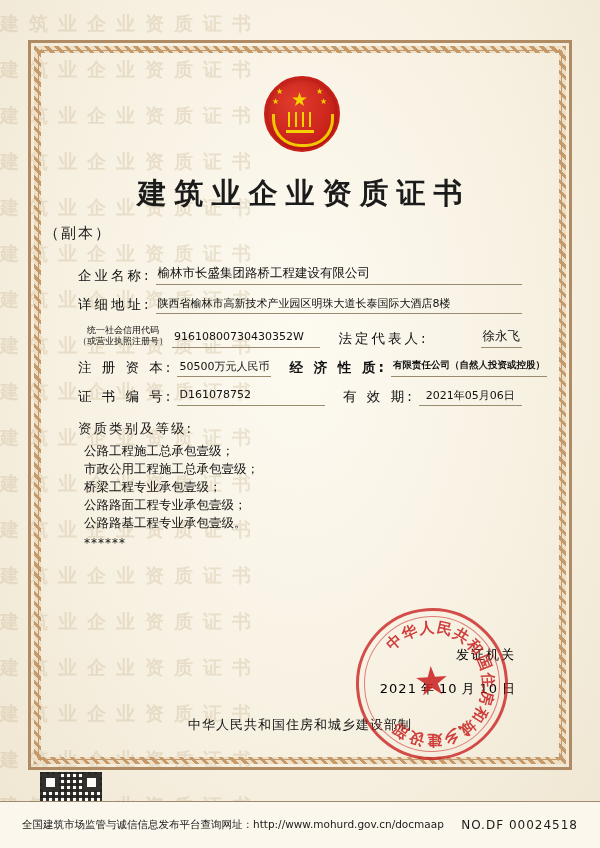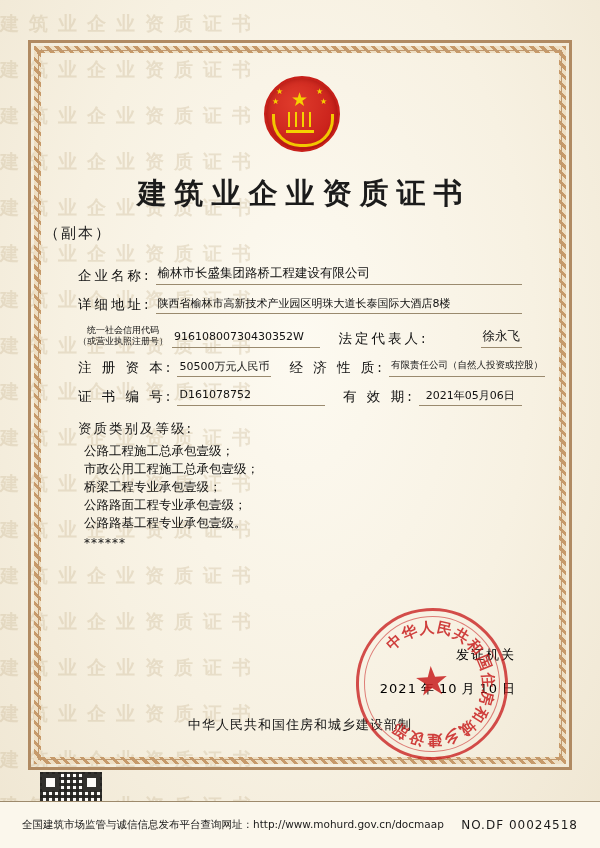--- a/index.html
+++ b/index.html
@@ -419,21 +419,21 @@
           <div class="lbl">法定代表人:</div>
           <div class="val center">徐永飞</div>
         </div>
       </div>
 
       <div class="row-2col" style="margin-top:11px;">
         <div class="half" style="flex:1 1 58%;">
           <div class="lbl">注 册 资 本:</div>
           <div class="val small">50500万元人民币</div>
         </div>
-        <div class="half" style="flex:1 1 42%;">
+        <div class="half" style="flex:1 1 42%;font-weight:bold;">
           <div class="lbl">经 济 性 质:</div>
           <div class="val tiny center">有限责任公司（自然人投资或控股）</div>
         </div>
       </div>
 
       <div class="row-2col" style="margin-top:11px;">
         <div class="half" style="flex:1 1 58%;">
           <div class="lbl">证 书 编 号:</div>
           <div class="val small">D161078752</div>
         </div>

